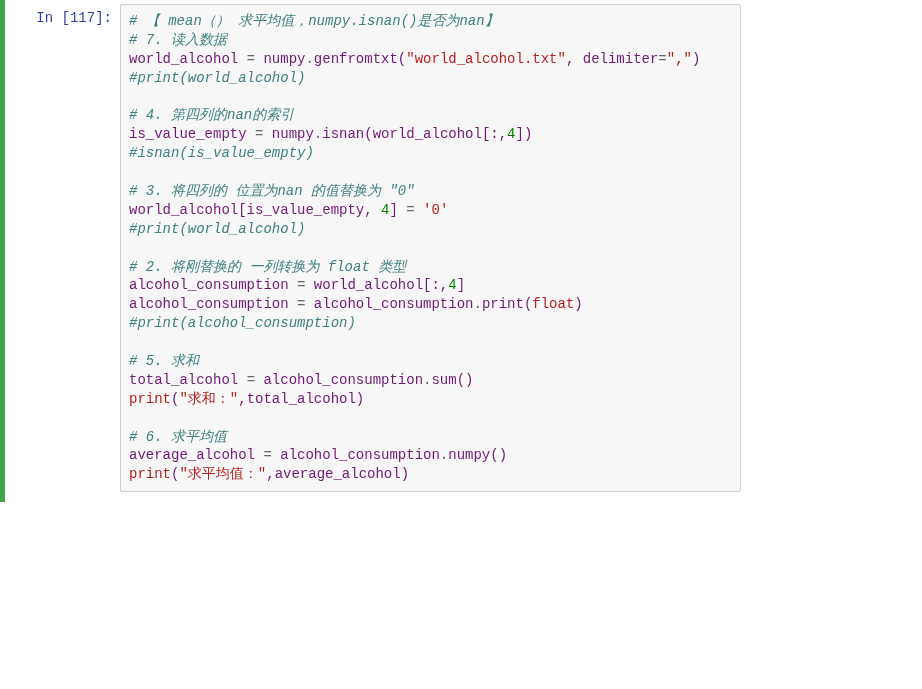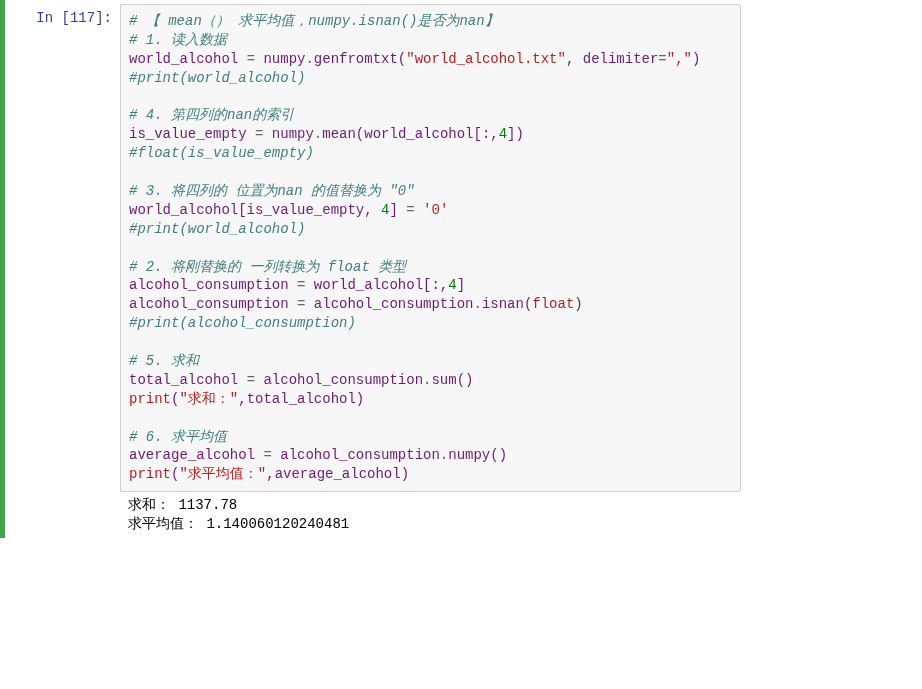--- a/index.html
+++ b/index.html
@@ -62,45 +62,43 @@
 </style>
 </head>
 <body>
 
 <div class="cell-wrapper">
 
   <div class="cell-row">
     <div class="prompt"><span>In  [</span><span>117</span><span>]:</span></div>
 
     <div class="code-area"><span class="c-comment"># 【 mean（） 求平均值，numpy.isnan()是否为nan】</span>
-<span class="c-comment"># 1. 读入数据</span>
+<span class="c-comment"># 7. 读入数据</span>
 <span class="c-name">world_alcohol </span><span class="c-op">=</span><span class="c-name"> numpy</span><span class="c-op">.</span><span class="c-name">genfromtxt(</span><span class="c-string">"world_alcohol.txt"</span><span class="c-name">, delimiter</span><span class="c-op">=</span><span class="c-string">","</span><span class="c-name">)</span>
 <span class="c-comment">#print(world_alcohol)</span>
 
 <span class="c-comment"># 4. 第四列的nan的索引</span>
-<span class="c-name">is_value_empty </span><span class="c-op">=</span><span class="c-name"> numpy</span><span class="c-op">.</span><span class="c-name">mean(world_alcohol[:,</span><span class="c-num">4</span><span class="c-name">])</span>
-<span class="c-comment">#float(is_value_empty)</span>
+<span class="c-name">is_value_empty </span><span class="c-op">=</span><span class="c-name"> numpy</span><span class="c-op">.</span><span class="c-name">isnan(world_alcohol[:,</span><span class="c-num">4</span><span class="c-name">])</span>
+<span class="c-comment">#isnan(is_value_empty)</span>
 
 <span class="c-comment"># 3. 将四列的 位置为nan 的值替换为 "0"</span>
 <span class="c-name">world_alcohol[is_value_empty, </span><span class="c-num">4</span><span class="c-name">] </span><span class="c-op">=</span><span> </span><span class="c-string">'0'</span>
 <span class="c-comment">#print(world_alcohol)</span>
 
 <span class="c-comment"># 2. 将刚替换的 一列转换为 float 类型</span>
 <span class="c-name">alcohol_consumption </span><span class="c-op">=</span><span class="c-name"> world_alcohol[:,</span><span class="c-num">4</span><span class="c-name">]</span>
-<span class="c-name">alcohol_consumption </span><span class="c-op">=</span><span class="c-name"> alcohol_consumption</span><span class="c-op">.</span><span class="c-name">isnan(</span><span class="c-builtin">float</span><span class="c-name">)</span>
+<span class="c-name">alcohol_consumption </span><span class="c-op">=</span><span class="c-name"> alcohol_consumption</span><span class="c-op">.</span><span class="c-name">print(</span><span class="c-builtin">float</span><span class="c-name">)</span>
 <span class="c-comment">#print(alcohol_consumption)</span>
 
 <span class="c-comment"># 5. 求和</span>
 <span class="c-name">total_alcohol </span><span class="c-op">=</span><span class="c-name"> alcohol_consumption</span><span class="c-op">.</span><span class="c-name">sum()</span>
 <span class="c-builtin">print</span><span class="c-name">(</span><span class="c-string">"求和："</span><span class="c-name">,total_alcohol)</span>
 
 <span class="c-comment"># 6. 求平均值</span>
 <span class="c-name">average_alcohol </span><span class="c-op">=</span><span class="c-name"> alcohol_consumption</span><span class="c-op">.</span><span class="c-name">numpy()</span>
 <span class="c-builtin">print</span><span class="c-name">(</span><span class="c-string">"求平均值："</span><span class="c-name">,average_alcohol)</span></div>
   </div>
 
   <div class="cell-row">
     <div class="prompt"></div>
-    <div class="output-area"><span>求和： 1137.78</span>
-<span>求平均值： 1.140060120240481</span></div>
   </div>
 
 </div>
 
 </body></html>

